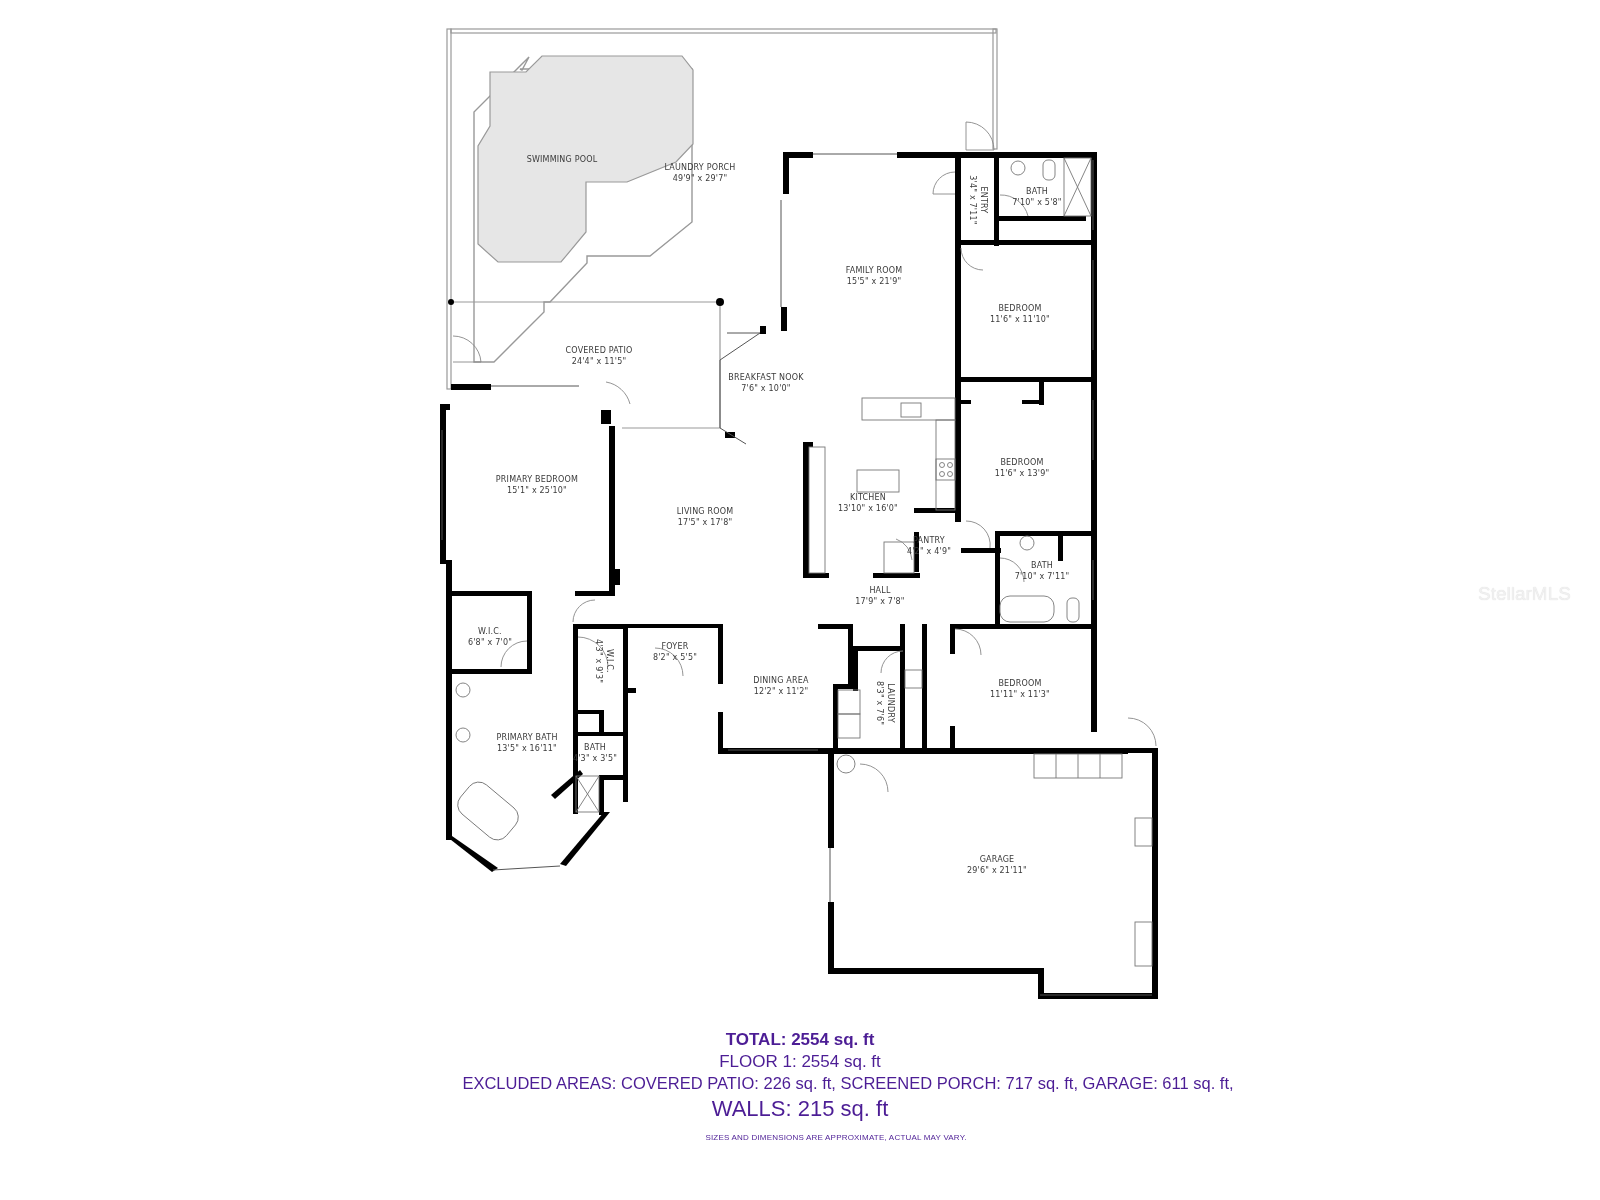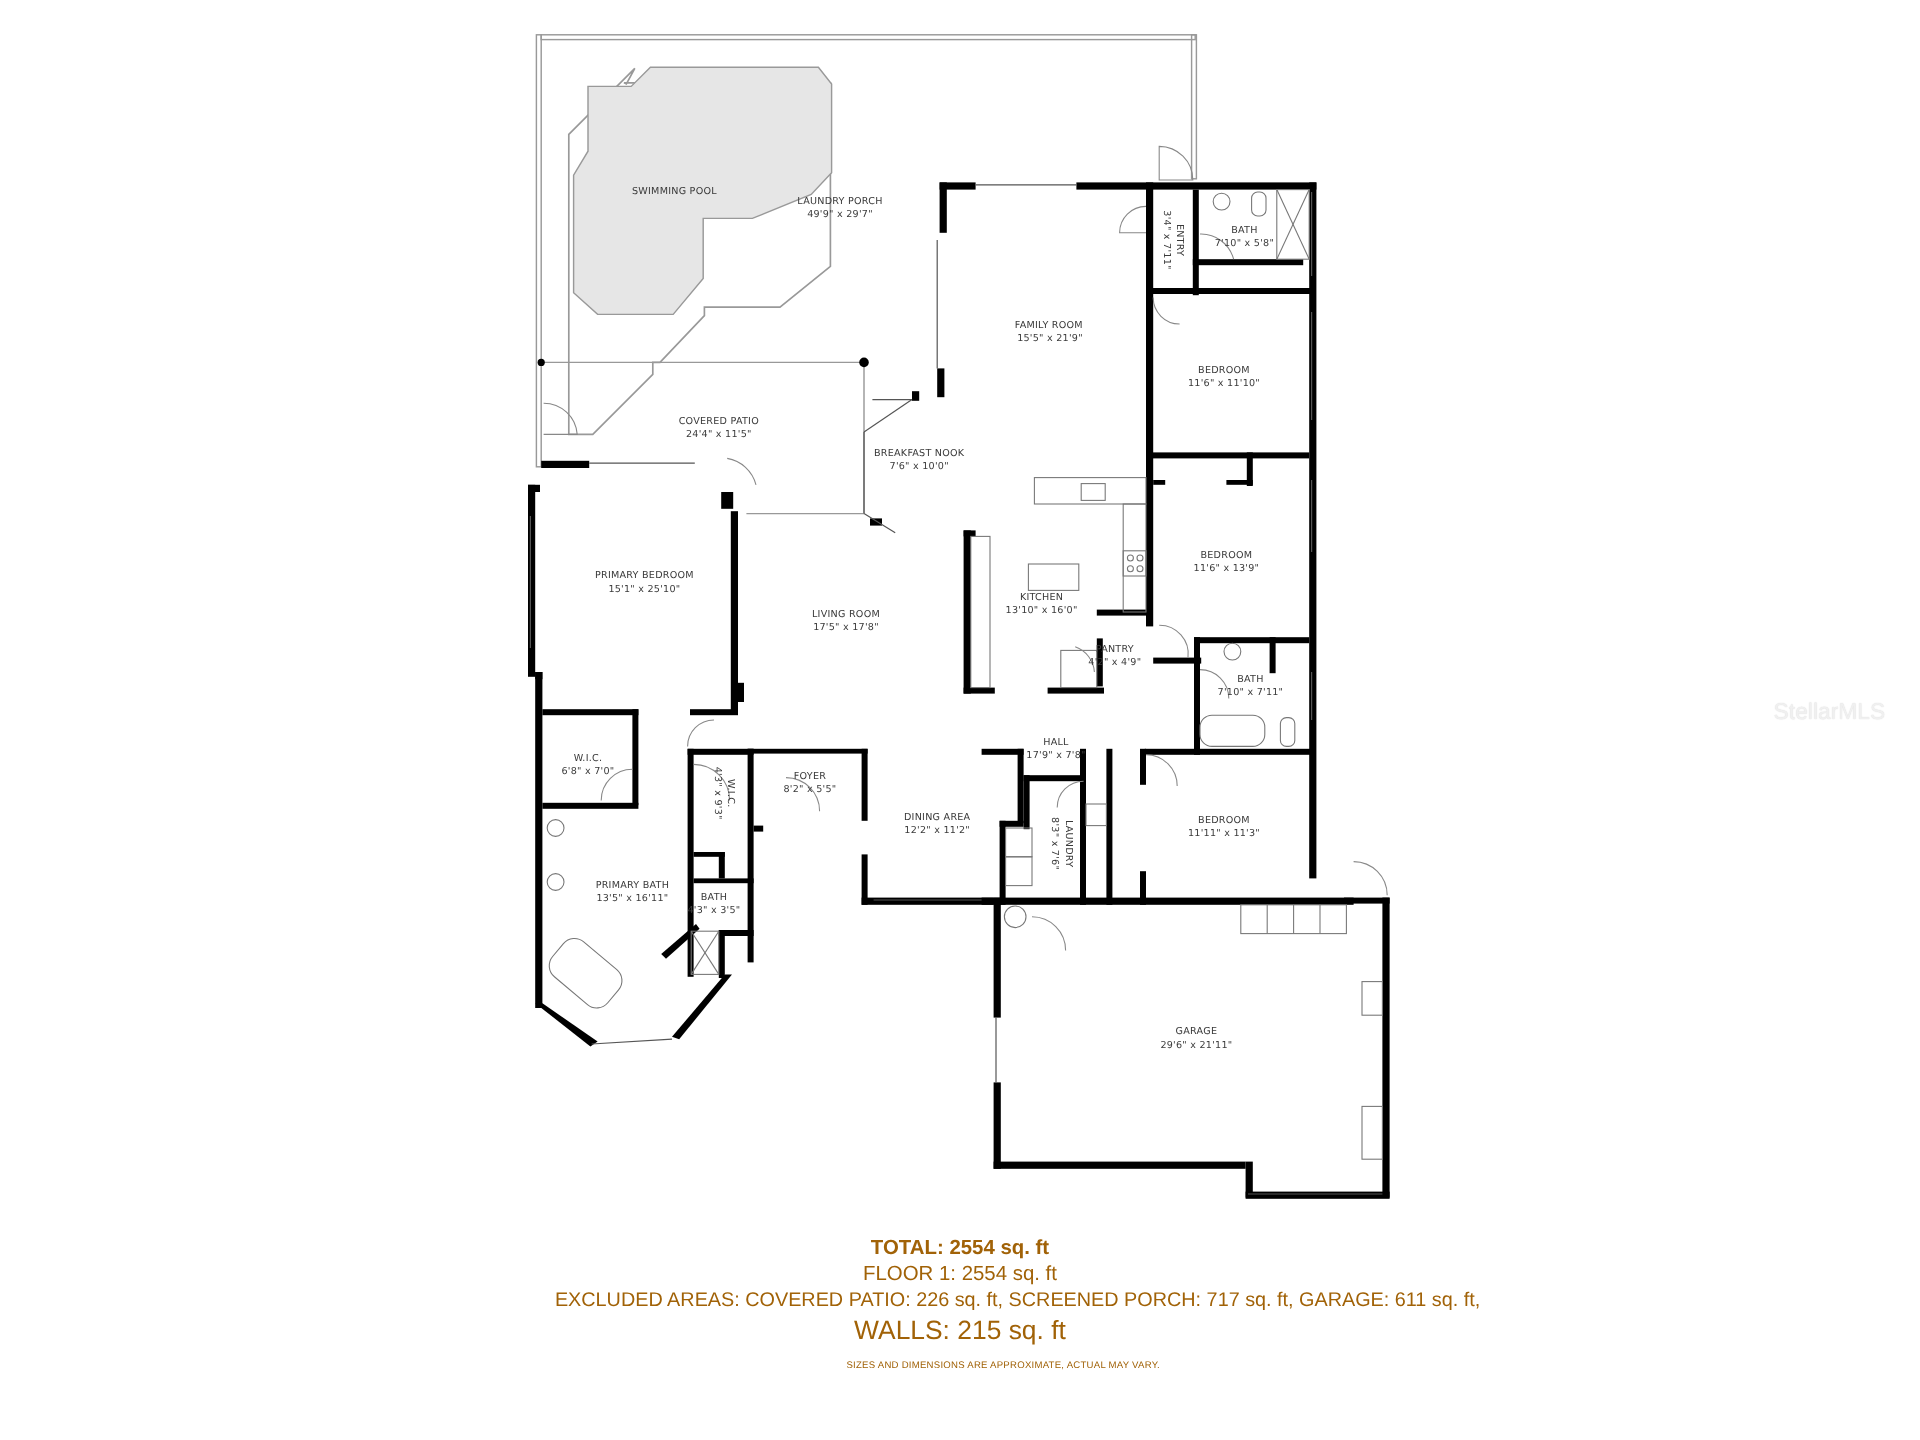--- a/index.html
+++ b/index.html
@@ -1,21 +1,21 @@
 <!DOCTYPE html>
 <html><head>
 <meta charset="utf-8">
 <style>
   html, body { margin: 0; padding: 0; background: #ffffff; }
   body { width: 1600px; height: 1200px; position: relative; overflow: hidden; font-family: "Liberation Sans", "DejaVu Sans", sans-serif; }
   #plan { position: absolute; left: 0; top: 0; width: 1600px; height: 1200px; }
   .room-label { position: absolute; transform: translate(-50%, -50%); text-align: center; color: #3a3a3a; font-size: 8px; line-height: 11px; letter-spacing: 0.2px; white-space: nowrap; font-family: "DejaVu Sans", sans-serif; }
   .room-label .dim { display: block; }
   .rot { transform: translate(-50%, -50%) rotate(90deg); }
-  .summary { position: absolute; left: 0; width: 1600px; text-align: center; color: #a16207; font-family: "Liberation Sans", sans-serif; }
+  .summary { position: absolute; left: 0; width: 1600px; text-align: center; color: #4c1d95; font-family: "Liberation Sans", sans-serif; }
   .total { top: 1030px; font-size: 17px; font-weight: bold; }
   .line2 { top: 1052px; font-size: 17px; }
   .line3 { top: 1074px; font-size: 16.5px; margin-left: 48px; }
   .line4 { top: 1096px; font-size: 22px; }
   .disclaimer { top: 1133px; font-size: 8px; letter-spacing: 0.2px; padding-left: 36px; }
   .watermark { position: absolute; left: 1478px; top: 583px; font-size: 19px; color: #f0f0f0; font-family: "Liberation Sans", sans-serif; text-shadow: 0 0 1px #d6d6d6; }
 </style>
 </head>
 <body>
 
@@ -207,33 +207,33 @@
     <path d="M 655 648 A 28 28 0 0 1 683 676"></path>
     <path d="M 860 764 A 28 28 0 0 1 888 792"></path>
     <path d="M 1128 718 A 28 28 0 0 1 1156 746"></path>
     <path d="M 896 539 A 24 24 0 0 1 912 560"></path>
   </g>
 </svg>
 
 <div>
   <div class="room-label" style="left:562px;top:159px;"><span>SWIMMING POOL</span></div>
   <div class="room-label" style="left:700px;top:173px;"><span>LAUNDRY PORCH</span><span class="dim">49'9" x 29'7"</span></div>
-  <div class="room-label" style="left:874px;top:276px;text-align:right;"><span>FAMILY ROOM</span><span class="dim">15'5" x 21'9"</span></div>
+  <div class="room-label" style="left:874px;top:276px;"><span>FAMILY ROOM</span><span class="dim">15'5" x 21'9"</span></div>
   <div class="room-label rot" style="left:978px;top:200px;"><span>ENTRY</span><span class="dim">3'4" x 7'11"</span></div>
   <div class="room-label" style="left:1037px;top:197px;"><span>BATH</span><span class="dim">7'10" x 5'8"</span></div>
   <div class="room-label" style="left:1020px;top:314px;"><span>BEDROOM</span><span class="dim">11'6" x 11'10"</span></div>
   <div class="room-label" style="left:599px;top:356px;"><span>COVERED PATIO</span><span class="dim">24'4" x 11'5"</span></div>
   <div class="room-label" style="left:766px;top:383px;"><span>BREAKFAST NOOK</span><span class="dim">7'6" x 10'0"</span></div>
   <div class="room-label" style="left:1022px;top:468px;"><span>BEDROOM</span><span class="dim">11'6" x 13'9"</span></div>
   <div class="room-label" style="left:537px;top:485px;"><span>PRIMARY BEDROOM</span><span class="dim">15'1" x 25'10"</span></div>
   <div class="room-label" style="left:868px;top:503px;"><span>KITCHEN</span><span class="dim">13'10" x 16'0"</span></div>
   <div class="room-label" style="left:705px;top:517px;"><span>LIVING ROOM</span><span class="dim">17'5" x 17'8"</span></div>
   <div class="room-label" style="left:929px;top:546px;"><span>PANTRY</span><span class="dim">4'2" x 4'9"</span></div>
   <div class="room-label" style="left:1042px;top:571px;"><span>BATH</span><span class="dim">7'10" x 7'11"</span></div>
-  <div class="room-label" style="left:880px;top:596px;margin-top:28px;"><span>HALL</span><span class="dim">17'9" x 7'8"</span></div>
+  <div class="room-label" style="left:880px;top:596px;"><span>HALL</span><span class="dim">17'9" x 7'8"</span></div>
   <div class="room-label" style="left:490px;top:637px;"><span>W.I.C.</span><span class="dim">6'8" x 7'0"</span></div>
   <div class="room-label rot" style="left:604px;top:661px;"><span>W.I.C.</span><span class="dim">4'3" x 9'3"</span></div>
   <div class="room-label" style="left:675px;top:652px;"><span>FOYER</span><span class="dim">8'2" x 5'5"</span></div>
   <div class="room-label" style="left:781px;top:686px;"><span>DINING AREA</span><span class="dim">12'2" x 11'2"</span></div>
   <div class="room-label rot" style="left:885px;top:703px;"><span>LAUNDRY</span><span class="dim">8'3" x 7'6"</span></div>
   <div class="room-label" style="left:1020px;top:689px;"><span>BEDROOM</span><span class="dim">11'11" x 11'3"</span></div>
   <div class="room-label" style="left:527px;top:743px;"><span>PRIMARY BATH</span><span class="dim">13'5" x 16'11"</span></div>
   <div class="room-label" style="left:595px;top:753px;"><span>BATH</span><span class="dim">4'3" x 3'5"</span></div>
   <div class="room-label" style="left:997px;top:865px;"><span>GARAGE</span><span class="dim">29'6" x 21'11"</span></div>
 </div>

